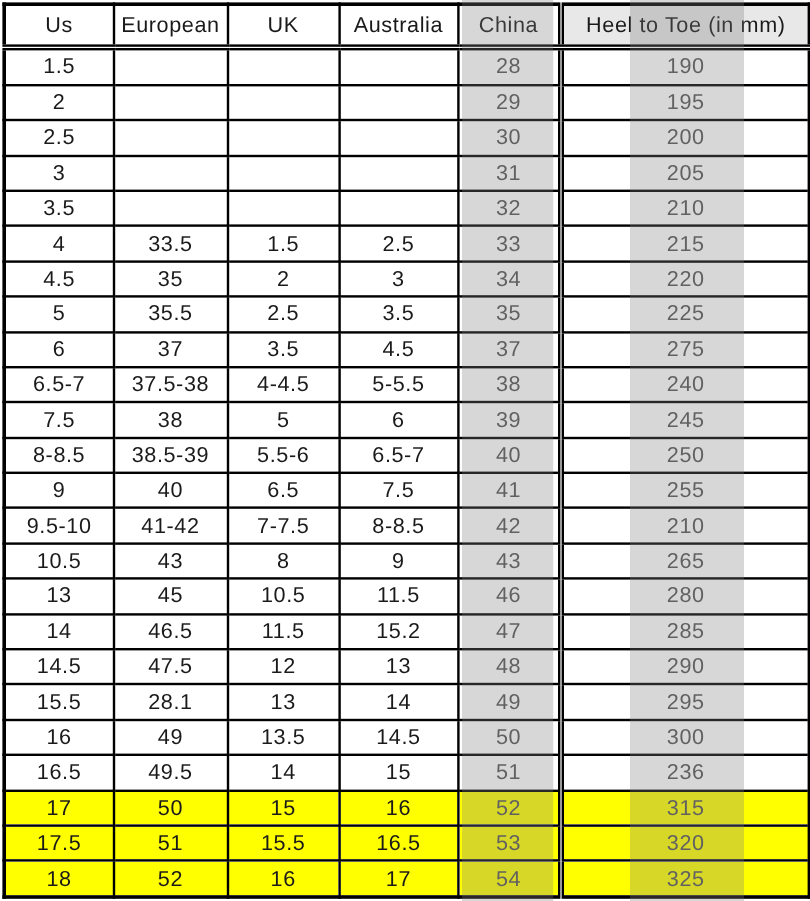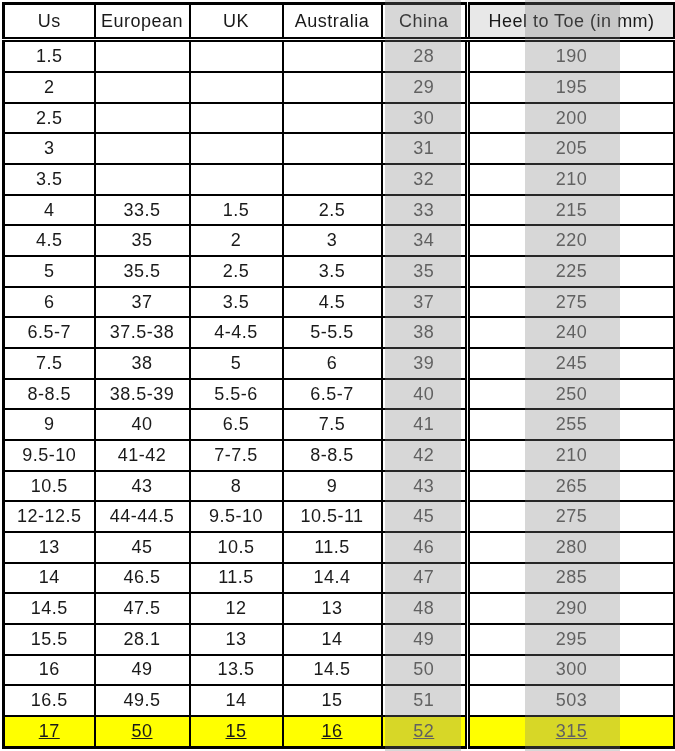--- a/index.html
+++ b/index.html
@@ -28,21 +28,21 @@
   }
   thead tr { height: 36px; }
   th { font-weight: normal; border-bottom: 5px double var(--grid, #000); }
   
   th:nth-child(6), td:nth-child(6) { border-left: 5px double var(--grid, #000); }
   
   th.heel-header { background: var(--heel-header-fill, #e8e8e8); }
   
   td.shaded-col { color: var(--shaded-text, #555555); }
   
-  tr.highlight td { background: var(--highlight, #ffff00); text-decoration: underline; }
+  tr.highlight td { background: var(--highlight, #ffff00); }
 
   
   .band {
     position: absolute; top: 0; height: 751px;
     background: rgba(125,125,125,0.31);
     pointer-events: none;
   }
   .band-china { left: 385px; width: 76px; }
   .band-heel  { left: 525px; width: 95px; }
 </style>
@@ -184,40 +184,32 @@
         </tr>
         <tr>
           <td>10.5</td>
           <td>43</td>
           <td>8</td>
           <td>9</td>
           <td class="shaded-col">43</td>
           <td class="shaded-col">265</td>
         </tr>
         <tr>
-          <td>12-12.5</td>
-          <td>44-44.5</td>
-          <td>9.5-10</td>
-          <td>10.5-11</td>
-          <td class="shaded-col">45</td>
-          <td class="shaded-col">275</td>
-        </tr>
-        <tr>
           <td>13</td>
           <td>45</td>
           <td>10.5</td>
           <td>11.5</td>
           <td class="shaded-col">46</td>
           <td class="shaded-col">280</td>
         </tr>
         <tr>
           <td>14</td>
           <td>46.5</td>
           <td>11.5</td>
-          <td>14.4</td>
+          <td>15.2</td>
           <td class="shaded-col">47</td>
           <td class="shaded-col">285</td>
         </tr>
         <tr>
           <td>14.5</td>
           <td>47.5</td>
           <td>12</td>
           <td>13</td>
           <td class="shaded-col">48</td>
           <td class="shaded-col">290</td>
@@ -237,28 +229,44 @@
           <td>14.5</td>
           <td class="shaded-col">50</td>
           <td class="shaded-col">300</td>
         </tr>
         <tr>
           <td>16.5</td>
           <td>49.5</td>
           <td>14</td>
           <td>15</td>
           <td class="shaded-col">51</td>
-          <td class="shaded-col">503</td>
+          <td class="shaded-col">236</td>
         </tr>
         <tr class="highlight">
           <td>17</td>
           <td>50</td>
           <td>15</td>
           <td>16</td>
           <td class="shaded-col">52</td>
           <td class="shaded-col">315</td>
         </tr>
+        <tr class="highlight">
+          <td>17.5</td>
+          <td>51</td>
+          <td>15.5</td>
+          <td>16.5</td>
+          <td class="shaded-col">53</td>
+          <td class="shaded-col">320</td>
+        </tr>
+        <tr class="highlight">
+          <td>18</td>
+          <td>52</td>
+          <td>16</td>
+          <td>17</td>
+          <td class="shaded-col">54</td>
+          <td class="shaded-col">325</td>
+        </tr>
       </tbody>
   </table>
 
   <div class="band band-china"></div>
   <div class="band band-heel"></div>
 </div>
 
 </body></html>

